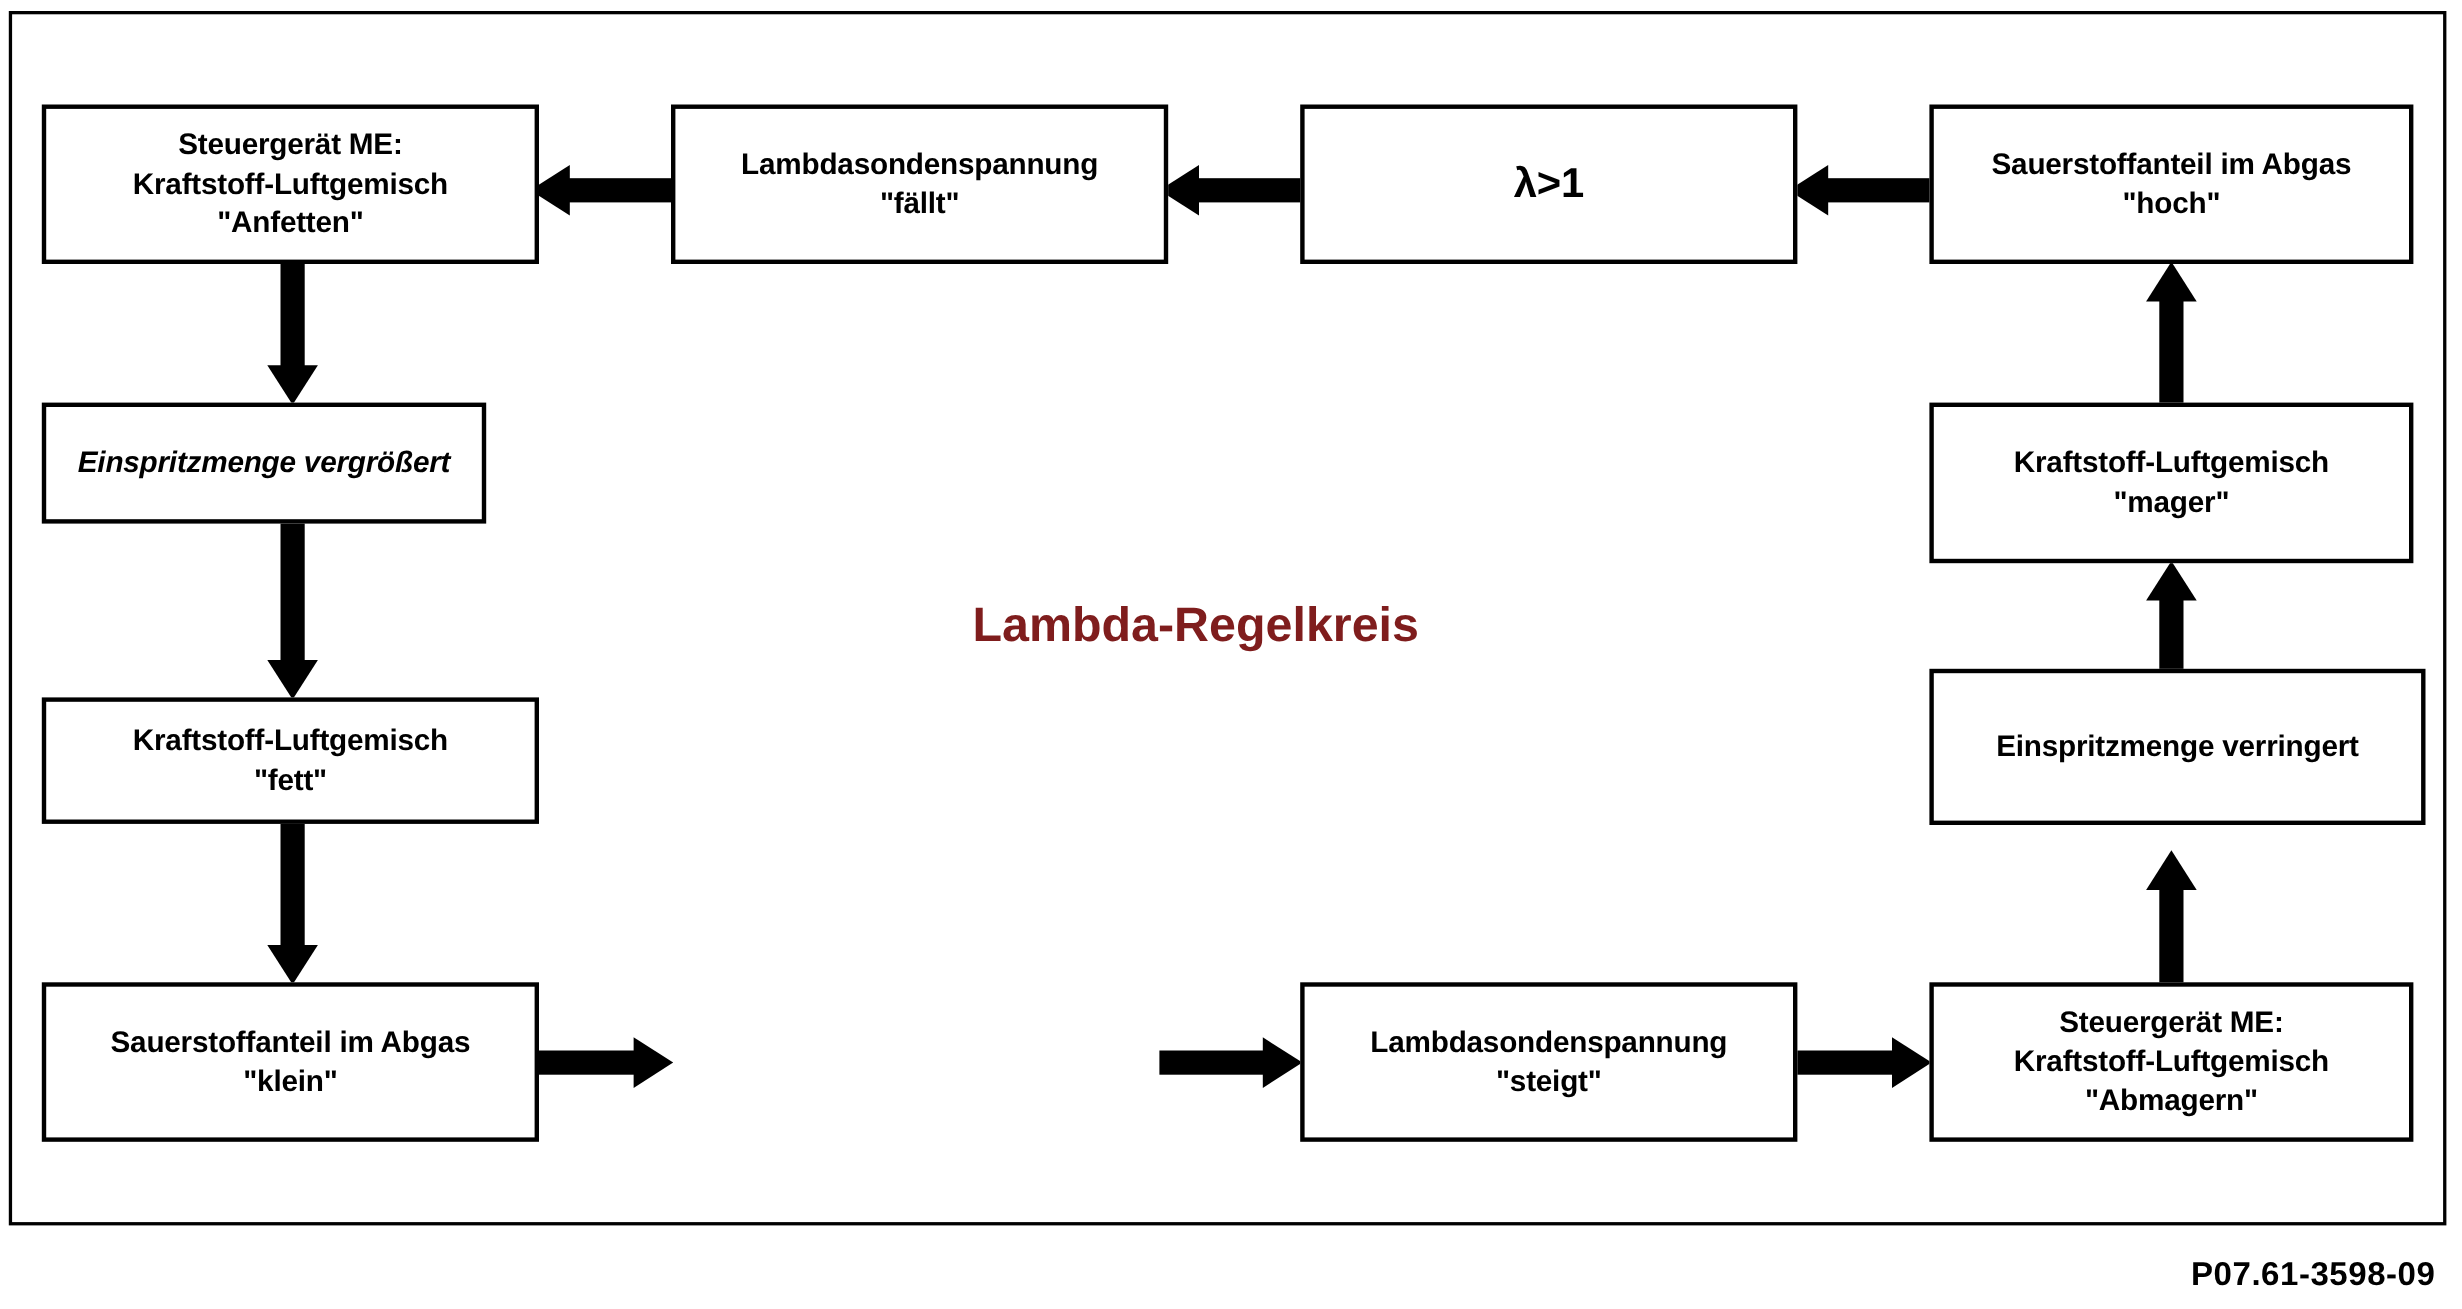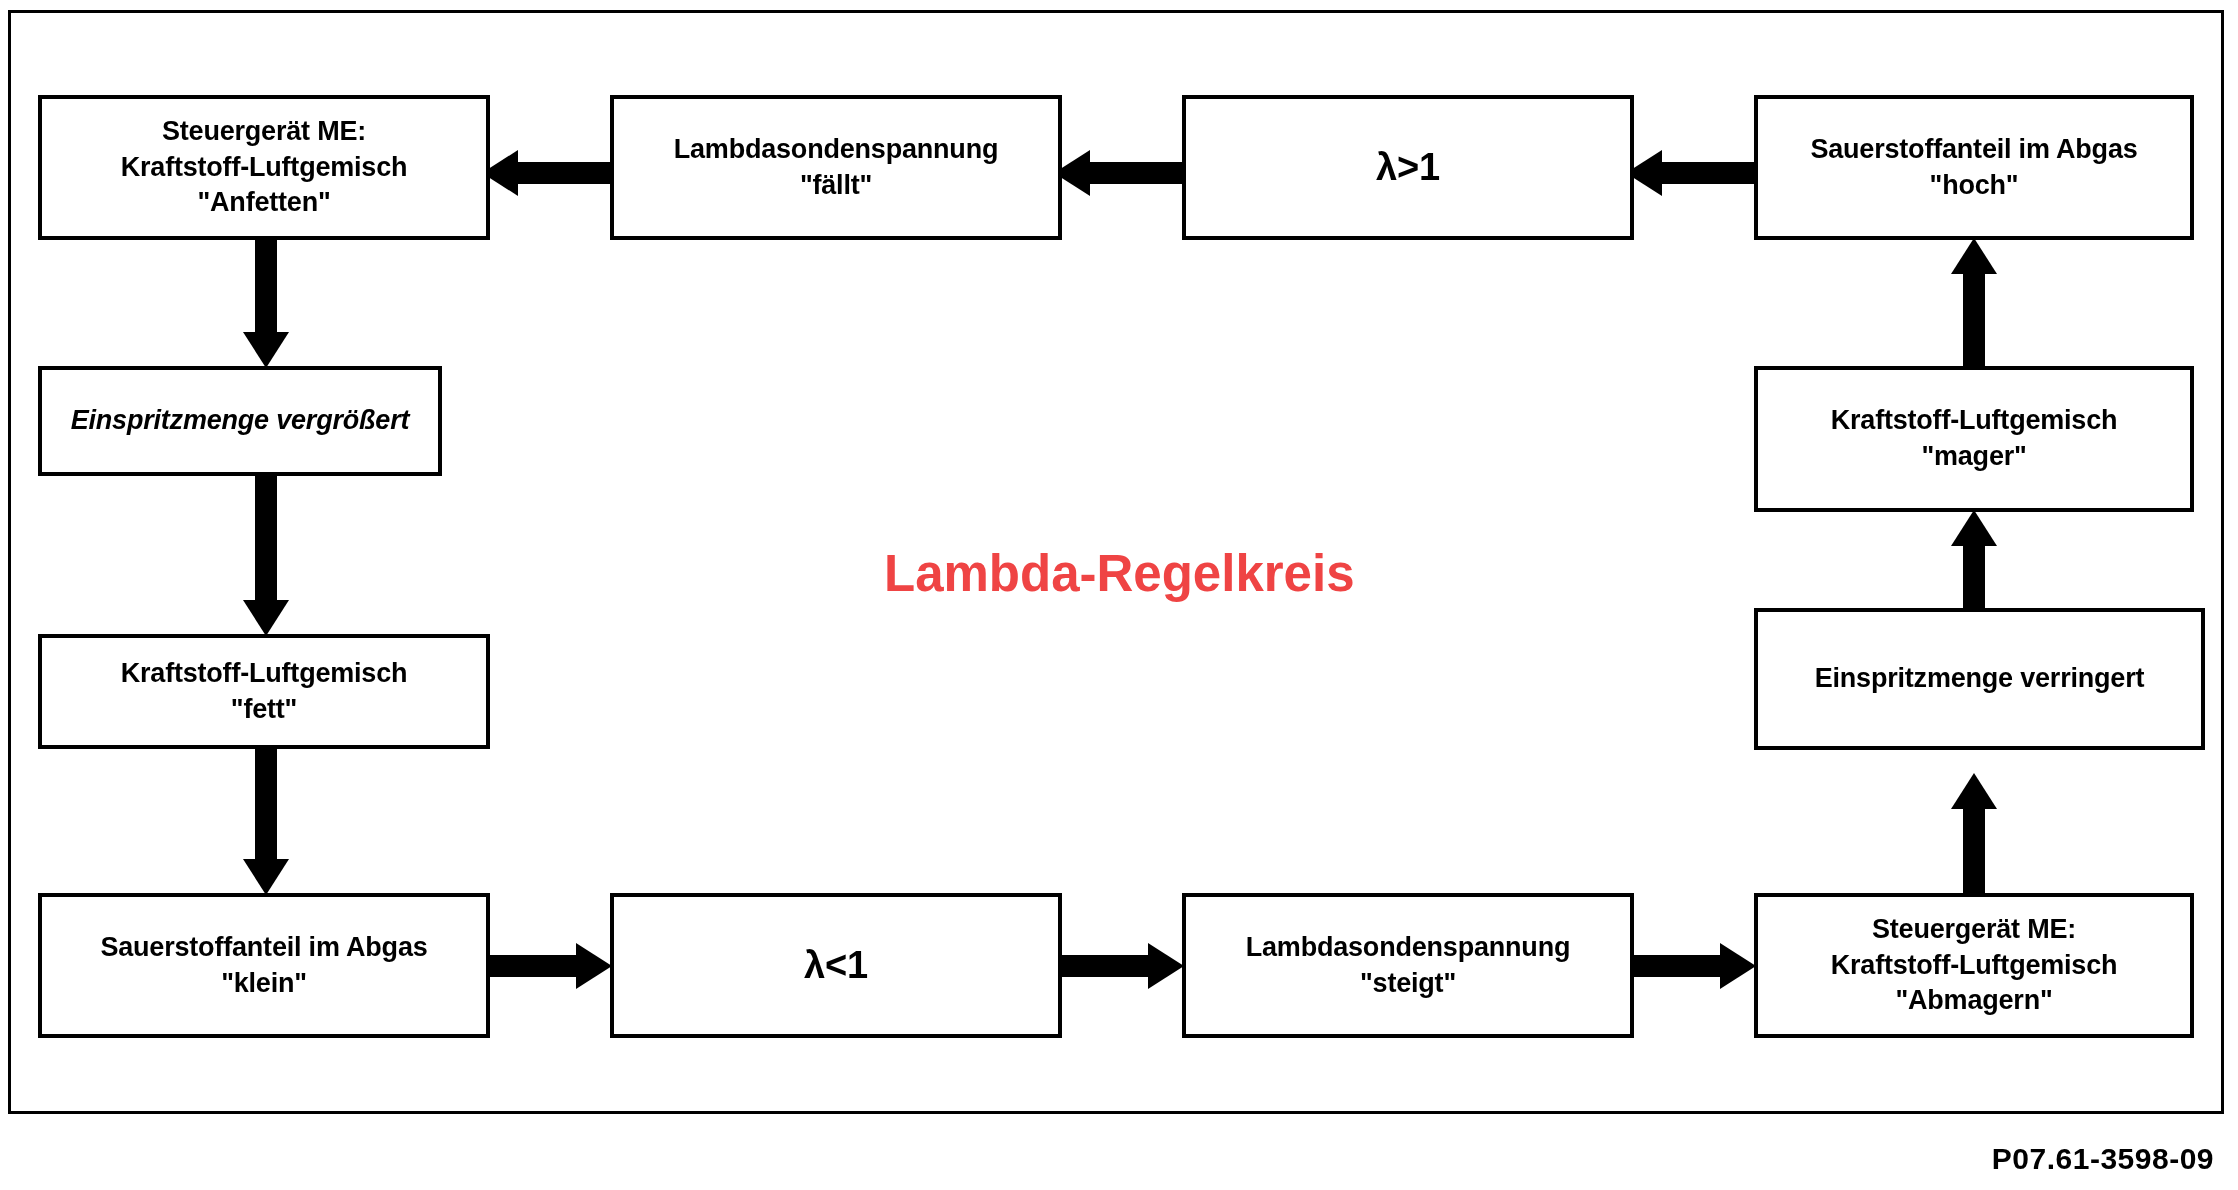--- a/index.html
+++ b/index.html
@@ -50,22 +50,22 @@
     box-sizing: border-box;
   }
   .node .ln { display: block; white-space: nowrap; }
   .node.lambda { font-size: 38px; }
   .node.one-line { font-size: 27px; }
 
   
   #title {
     position: absolute;
     font-weight: bold;
-    font-size: 51px;
-    color: #ef4444;
+    font-size: 44px;
+    color: #7f1d1d;
     white-space: nowrap;
     z-index: 4;
     text-align: center;
   }
 
   
   #figcode {
     position: absolute;
     right: 24px;
     bottom: 14px;
@@ -196,25 +196,20 @@
       <span class="ln">Sauerstoffanteil im Abgas</span>
       <span class="ln">"klein"</span>
     </span>
   </div>
 
   <div class="arrow right" style="left:482px; top:943px; width:130px; height:46px;">
     <span class="shaft" style="width:100px;"></span>
     <span class="head"></span>
   </div>
 
-  <div class="node lambda" style="left:610px; top:893px; width:452px; height:145px;">
-    <span class="lines">
-      <span class="ln">λ&lt;1</span>
-    </span>
-  </div>
 
   <div class="arrow right" style="left:1054px; top:943px; width:130px; height:46px;">
     <span class="shaft" style="width:100px;"></span>
     <span class="head"></span>
   </div>
 
   <div class="node" style="left:1182px; top:893px; width:452px; height:145px;">
     <span class="lines">
       <span class="ln">Lambdasondenspannung</span>
       <span class="ln">"steigt"</span>

